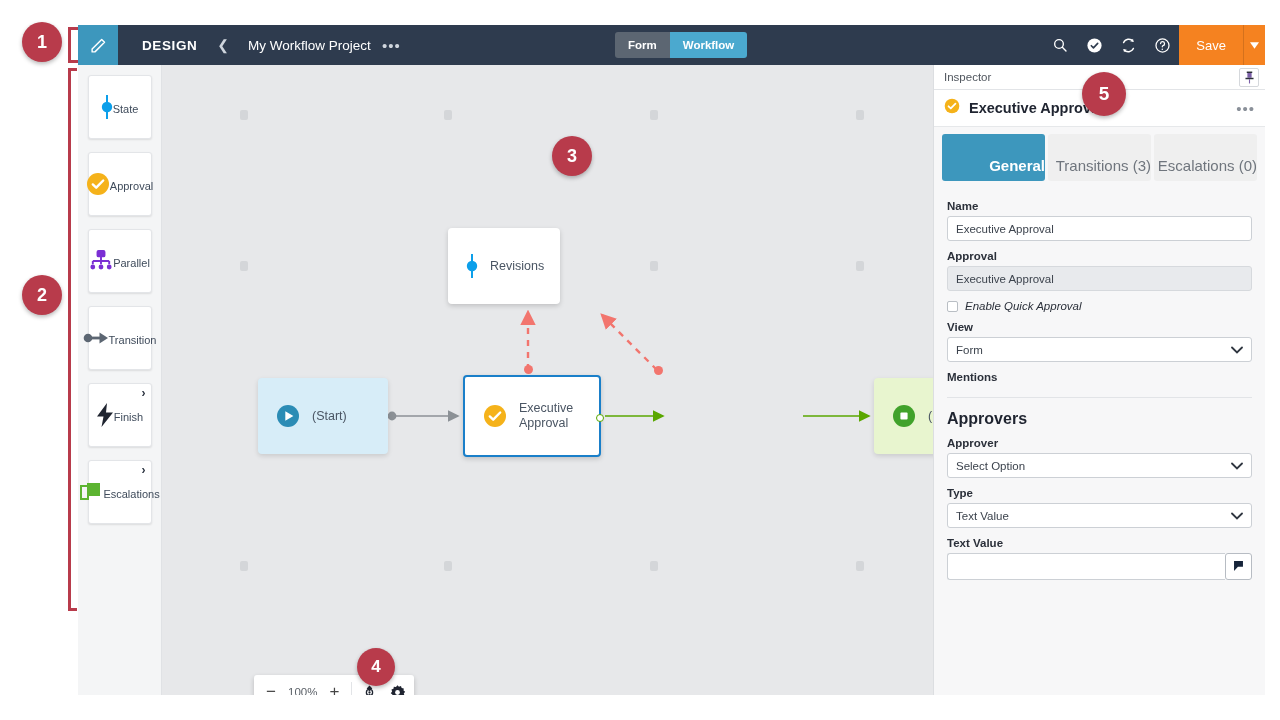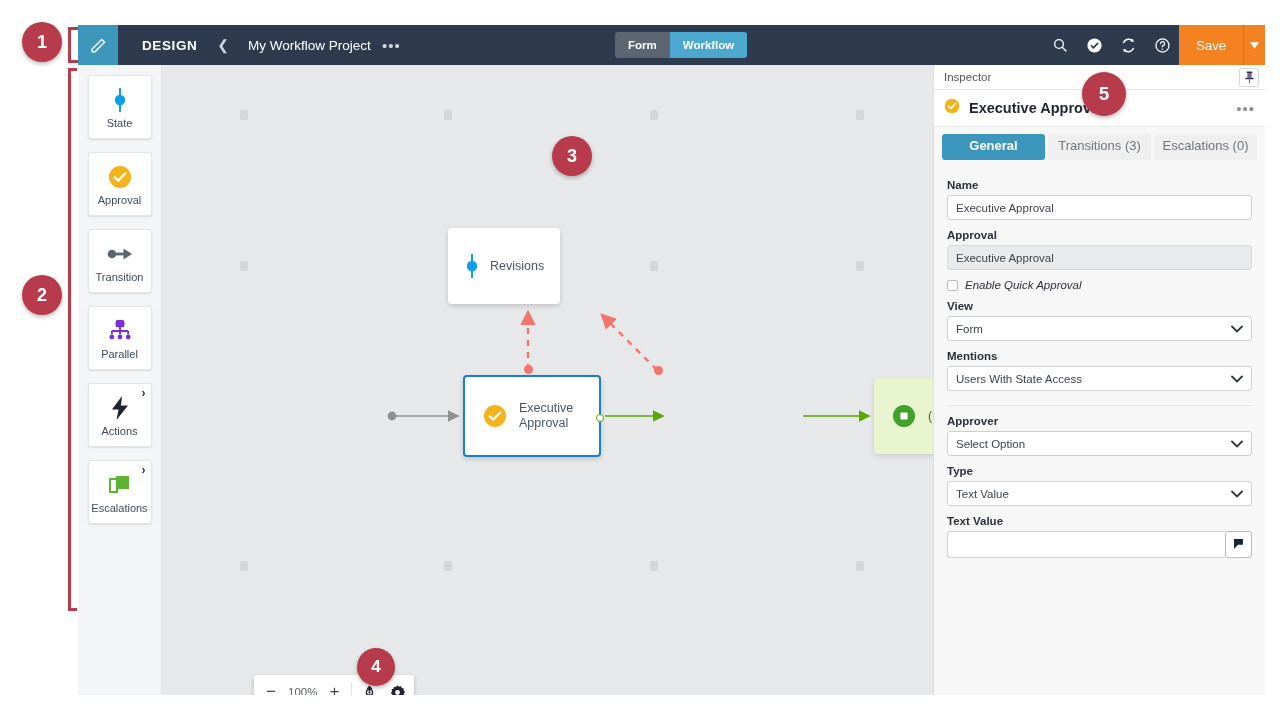--- a/index.html
+++ b/index.html
@@ -65,21 +65,21 @@
   .palette {
     position:absolute; left:0; top:40px; width: 84px; height: 630px;
     background:#f4f5f6; border-right:1px solid #e0e2e5;
     padding-top: 10px;
   }
   .ptile {
     position: relative;
     width: 64px; height: 64px; margin: 0 auto 13px auto;
     background:#fff; border:1px solid #e3e5e8; border-radius:3px;
     box-shadow: 0 1px 2px rgba(0,0,0,.10);
-    display:flex; flex-direction:column; align-items:center; justify-content:center;
+    display:flex; flex-direction:row; align-items:center; justify-content:center;
   }
   .ptile .pico { height: 28px; display:flex; align-items:center; justify-content:center; }
   .ptile .plabel { font-size: 11px; color:#3f4b5b; margin-top: 3px; }
   .ptile .pchev {
     position:absolute; right: 5px; top: 2px;
     font-size: 12px; color:#2b3340; font-weight:bold;
   }
 
   
   .canvas {
@@ -134,22 +134,22 @@
   }
   .insp-title-row {
     height: 37px; background:#fff; display:flex; align-items:center;
     padding: 0 10px; border-bottom:1px solid #e6e8ea;
   }
   .insp-title { font-size: 14.5px; font-weight:bold; color:#1f2430; margin-left: 9px; flex:1; }
   .insp-dots { color:#8a9099; font-size: 15px; letter-spacing:1px; }
 
   .tabs { display:flex; padding: 7px 8px 0 8px; background:#f7f7f8; }
   .tab {
-    flex:1; text-align:center; font-size: 13px; color:#6f757d;
-    padding: 4px 0 7px 0; background:#efefef; border-radius:3px; margin-right: 3px;
+    flex:1; text-align:right; font-size: 15px; color:#6f757d;
+    padding: 23px 0 7px 0; background:#efefef; border-radius:3px; margin-right: 3px;
   }
   .tab:last-child { margin-right:0; }
   .tab.active { background:#3d97bd; color:#fff; font-weight:bold; }
 
   .form-area { padding: 10px 13px 0 13px; }
   .fl { font-size: 11.5px; font-weight:bold; color:#2b303a; margin: 9px 0 4px 0; }
   .fi {
     height: 25px; border:1px solid #ccd0d5; border-radius:3px; background:#fff;
     display:flex; align-items:center; padding: 0 8px;
     font-size: 11.5px; color:#3c434d;
@@ -266,50 +266,50 @@
             <circle cx="12" cy="12" r="11" fill="#f5b21a"></circle>
             <path d="M6.8 12.4l3.4 3.3 7-7.2" fill="none" stroke="#ffffff" stroke-width="2.4" stroke-linecap="round" stroke-linejoin="round"></path>
           </svg>
         </span>
         <span class="plabel">Approval</span>
       </div>
 
 
       <div class="ptile">
         <span class="pico">
-          <svg width="26" height="14" viewBox="0 0 26 14">
-            <circle cx="5" cy="7" r="4.3" fill="#5c6672"></circle>
-            <rect x="7" y="5.6" width="11" height="2.8" fill="#5c6672"></rect>
-            <polygon points="16.5,1.5 25,7 16.5,12.5" fill="#5c6672"></polygon>
-          </svg>
-        </span>
-        <span class="plabel">Transition</span>
-      </div>
-
-      <div class="ptile">
-        <span class="pico">
           <svg width="24" height="22" viewBox="0 0 24 22" fill="none" stroke="#7b2fd4" stroke-width="1.9">
             <rect x="8.5" y="1" width="7" height="5.4" rx="1" fill="#7b2fd4"></rect>
             <path d="M12 6.6v4.4M3.8 11h16.4M3.8 11v3.3M12 11v3.3M20.2 11v3.3"></path>
             <circle cx="3.8" cy="17" r="2.4" fill="#7b2fd4" stroke="none"></circle>
             <circle cx="12" cy="17" r="2.4" fill="#7b2fd4" stroke="none"></circle>
             <circle cx="20.2" cy="17" r="2.4" fill="#7b2fd4" stroke="none"></circle>
           </svg>
         </span>
         <span class="plabel">Parallel</span>
       </div>
 
       <div class="ptile">
+        <span class="pico">
+          <svg width="26" height="14" viewBox="0 0 26 14">
+            <circle cx="5" cy="7" r="4.3" fill="#5c6672"></circle>
+            <rect x="7" y="5.6" width="11" height="2.8" fill="#5c6672"></rect>
+            <polygon points="16.5,1.5 25,7 16.5,12.5" fill="#5c6672"></polygon>
+          </svg>
+        </span>
+        <span class="plabel">Transition</span>
+      </div>
+
+      <div class="ptile">
         <span class="pchev">›</span>
         <span class="pico">
           <svg width="18" height="24" viewBox="0 0 18 24">
             <polygon points="11,0 1,13.5 7.5,13.5 5.5,24 17,9.5 10,9.5" fill="#1f2430"></polygon>
           </svg>
         </span>
-        <span class="plabel">Actions</span>
+        <span class="plabel">Finish</span>
       </div>
 
       <div class="ptile">
         <span class="pchev">›</span>
         <span class="pico">
           <svg width="24" height="22" viewBox="0 0 24 22">
             <path d="M2 5h7v13H2z" fill="none" stroke="#5cb431" stroke-width="2"></path>
             <rect x="8" y="2" width="13" height="13" fill="#5cb431"></rect>
           </svg>
         </span>
@@ -351,20 +351,29 @@
 
         <line x1="641" y1="351" x2="707" y2="351" stroke="#5aa700" stroke-width="1.7" marker-end="url(#agreen)"></line>
 
         <line x1="366" y1="305" x2="366" y2="247" stroke="#f2756e" stroke-width="2.4" stroke-dasharray="6,6" marker-end="url(#ared)"></line>
 
         <line x1="495" y1="305" x2="440" y2="250" stroke="#f2756e" stroke-width="2.4" stroke-dasharray="6,6" marker-end="url(#ared)"></line>
       </svg>
       <div class="rdot" style="left:362px; top:300px;"></div>
       <div class="rdot" style="left:492px; top:301px;"></div>
 
+      <div class="node start" style="left:96px; top:313px; width:130px; height:76px;">
+        <span class="nicon">
+          <svg width="24" height="24" viewBox="0 0 24 24">
+            <circle cx="12" cy="12" r="11" fill="#2b8cb5"></circle>
+            <polygon points="9.3,7.2 17.4,12 9.3,16.8" fill="#ffffff"></polygon>
+          </svg>
+        </span>
+        <span class="nlabel">(Start)</span>
+      </div>
 
       <div class="node" style="left:286px; top:163px; width:112px; height:76px;">
         <span class="nicon">
           <svg width="12" height="24" viewBox="0 0 12 24">
             <rect x="5" y="0" width="2" height="24" fill="#0c9fea"></rect>
             <circle cx="6" cy="12" r="5.2" fill="#0c9fea"></circle>
           </svg>
         </span>
         <span class="nlabel">Revisions</span>
       </div>
@@ -461,31 +470,24 @@
         <div class="fsel">
           <span>Form</span>
           <span class="chev">
             <svg width="12" height="8" viewBox="0 0 12 8" fill="none" stroke="#2f3640" stroke-width="1.8" stroke-linecap="round">
                 <polyline points="1,1.5 6,6.5 11,1.5"></polyline>
               </svg>
           </span>
         </div>
 
         <div class="fl">Mentions</div>
-        <div class="fsel">
-          <span>Users With State Access</span>
-          <span class="chev">
-            <svg width="12" height="8" viewBox="0 0 12 8" fill="none" stroke="#2f3640" stroke-width="1.8" stroke-linecap="round">
-                <polyline points="1,1.5 6,6.5 11,1.5"></polyline>
-              </svg>
-          </span>
-        </div>
 
         <div class="hr"></div>
 
+        <div class="sect-h">Approvers</div>
 
         <div class="fl">Approver</div>
         <div class="fsel">
           <span>Select Option</span>
           <span class="chev">
             <svg width="12" height="8" viewBox="0 0 12 8" fill="none" stroke="#2f3640" stroke-width="1.8" stroke-linecap="round">
                 <polyline points="1,1.5 6,6.5 11,1.5"></polyline>
               </svg>
           </span>
         </div>

